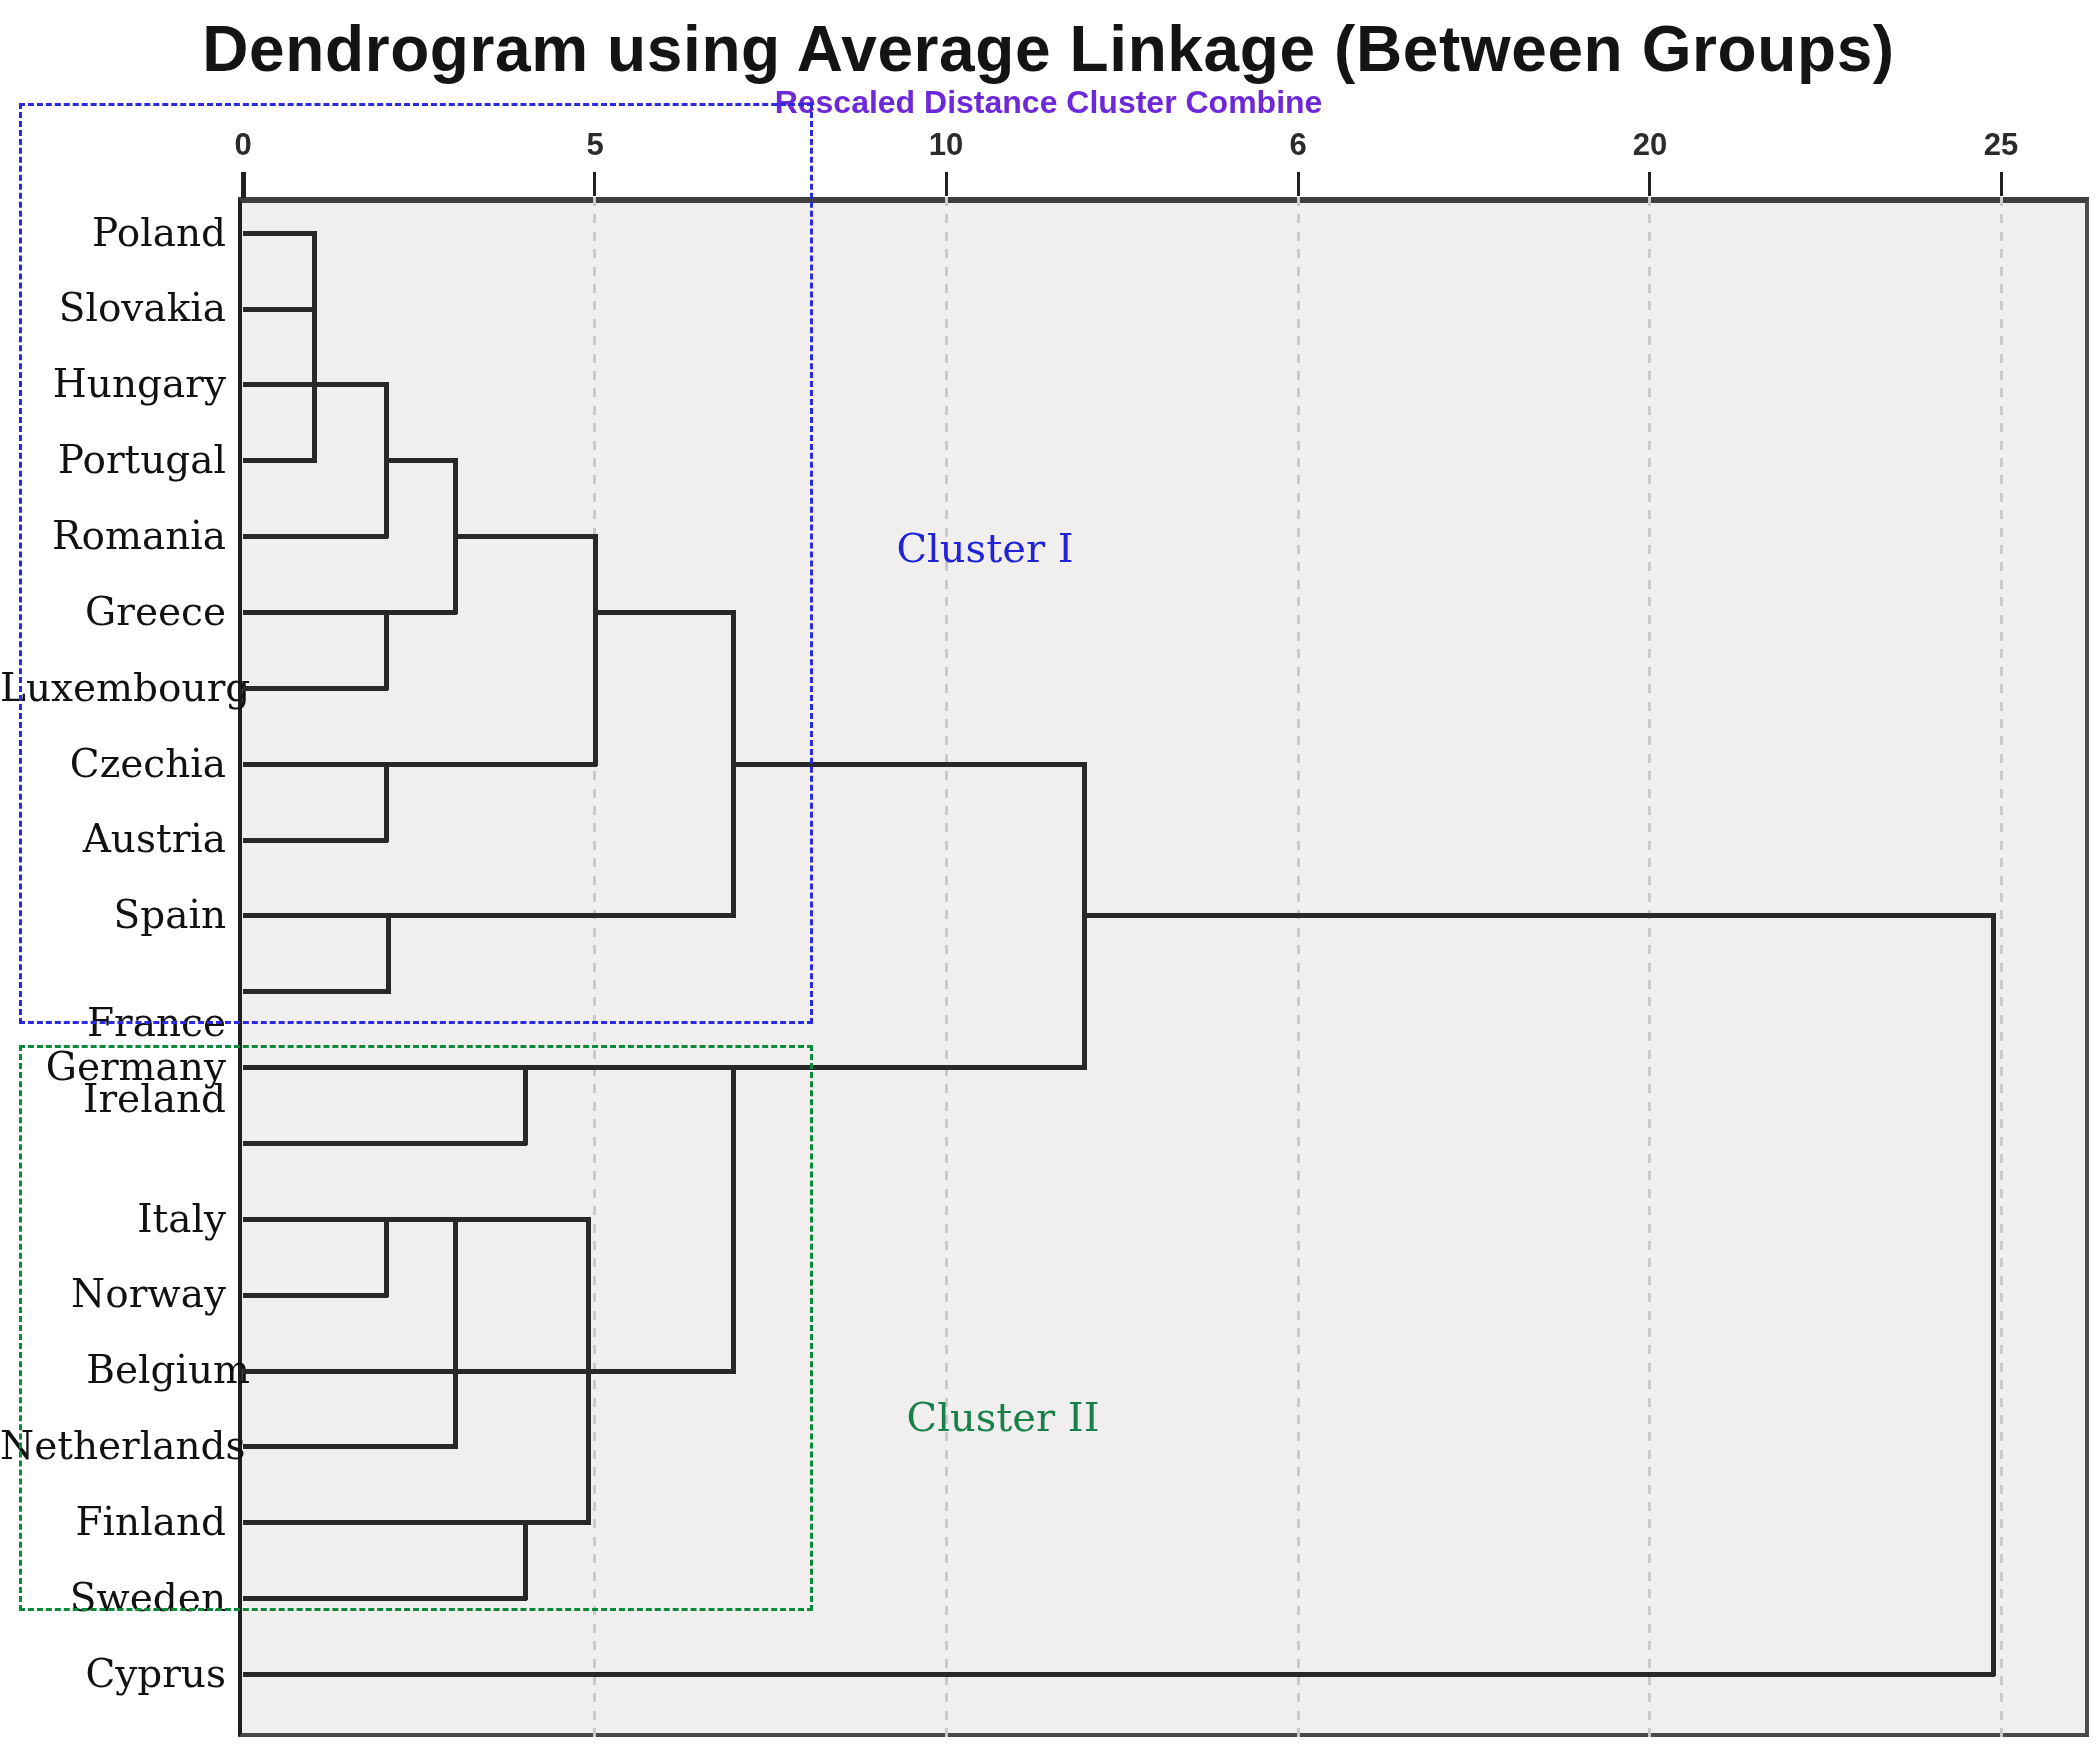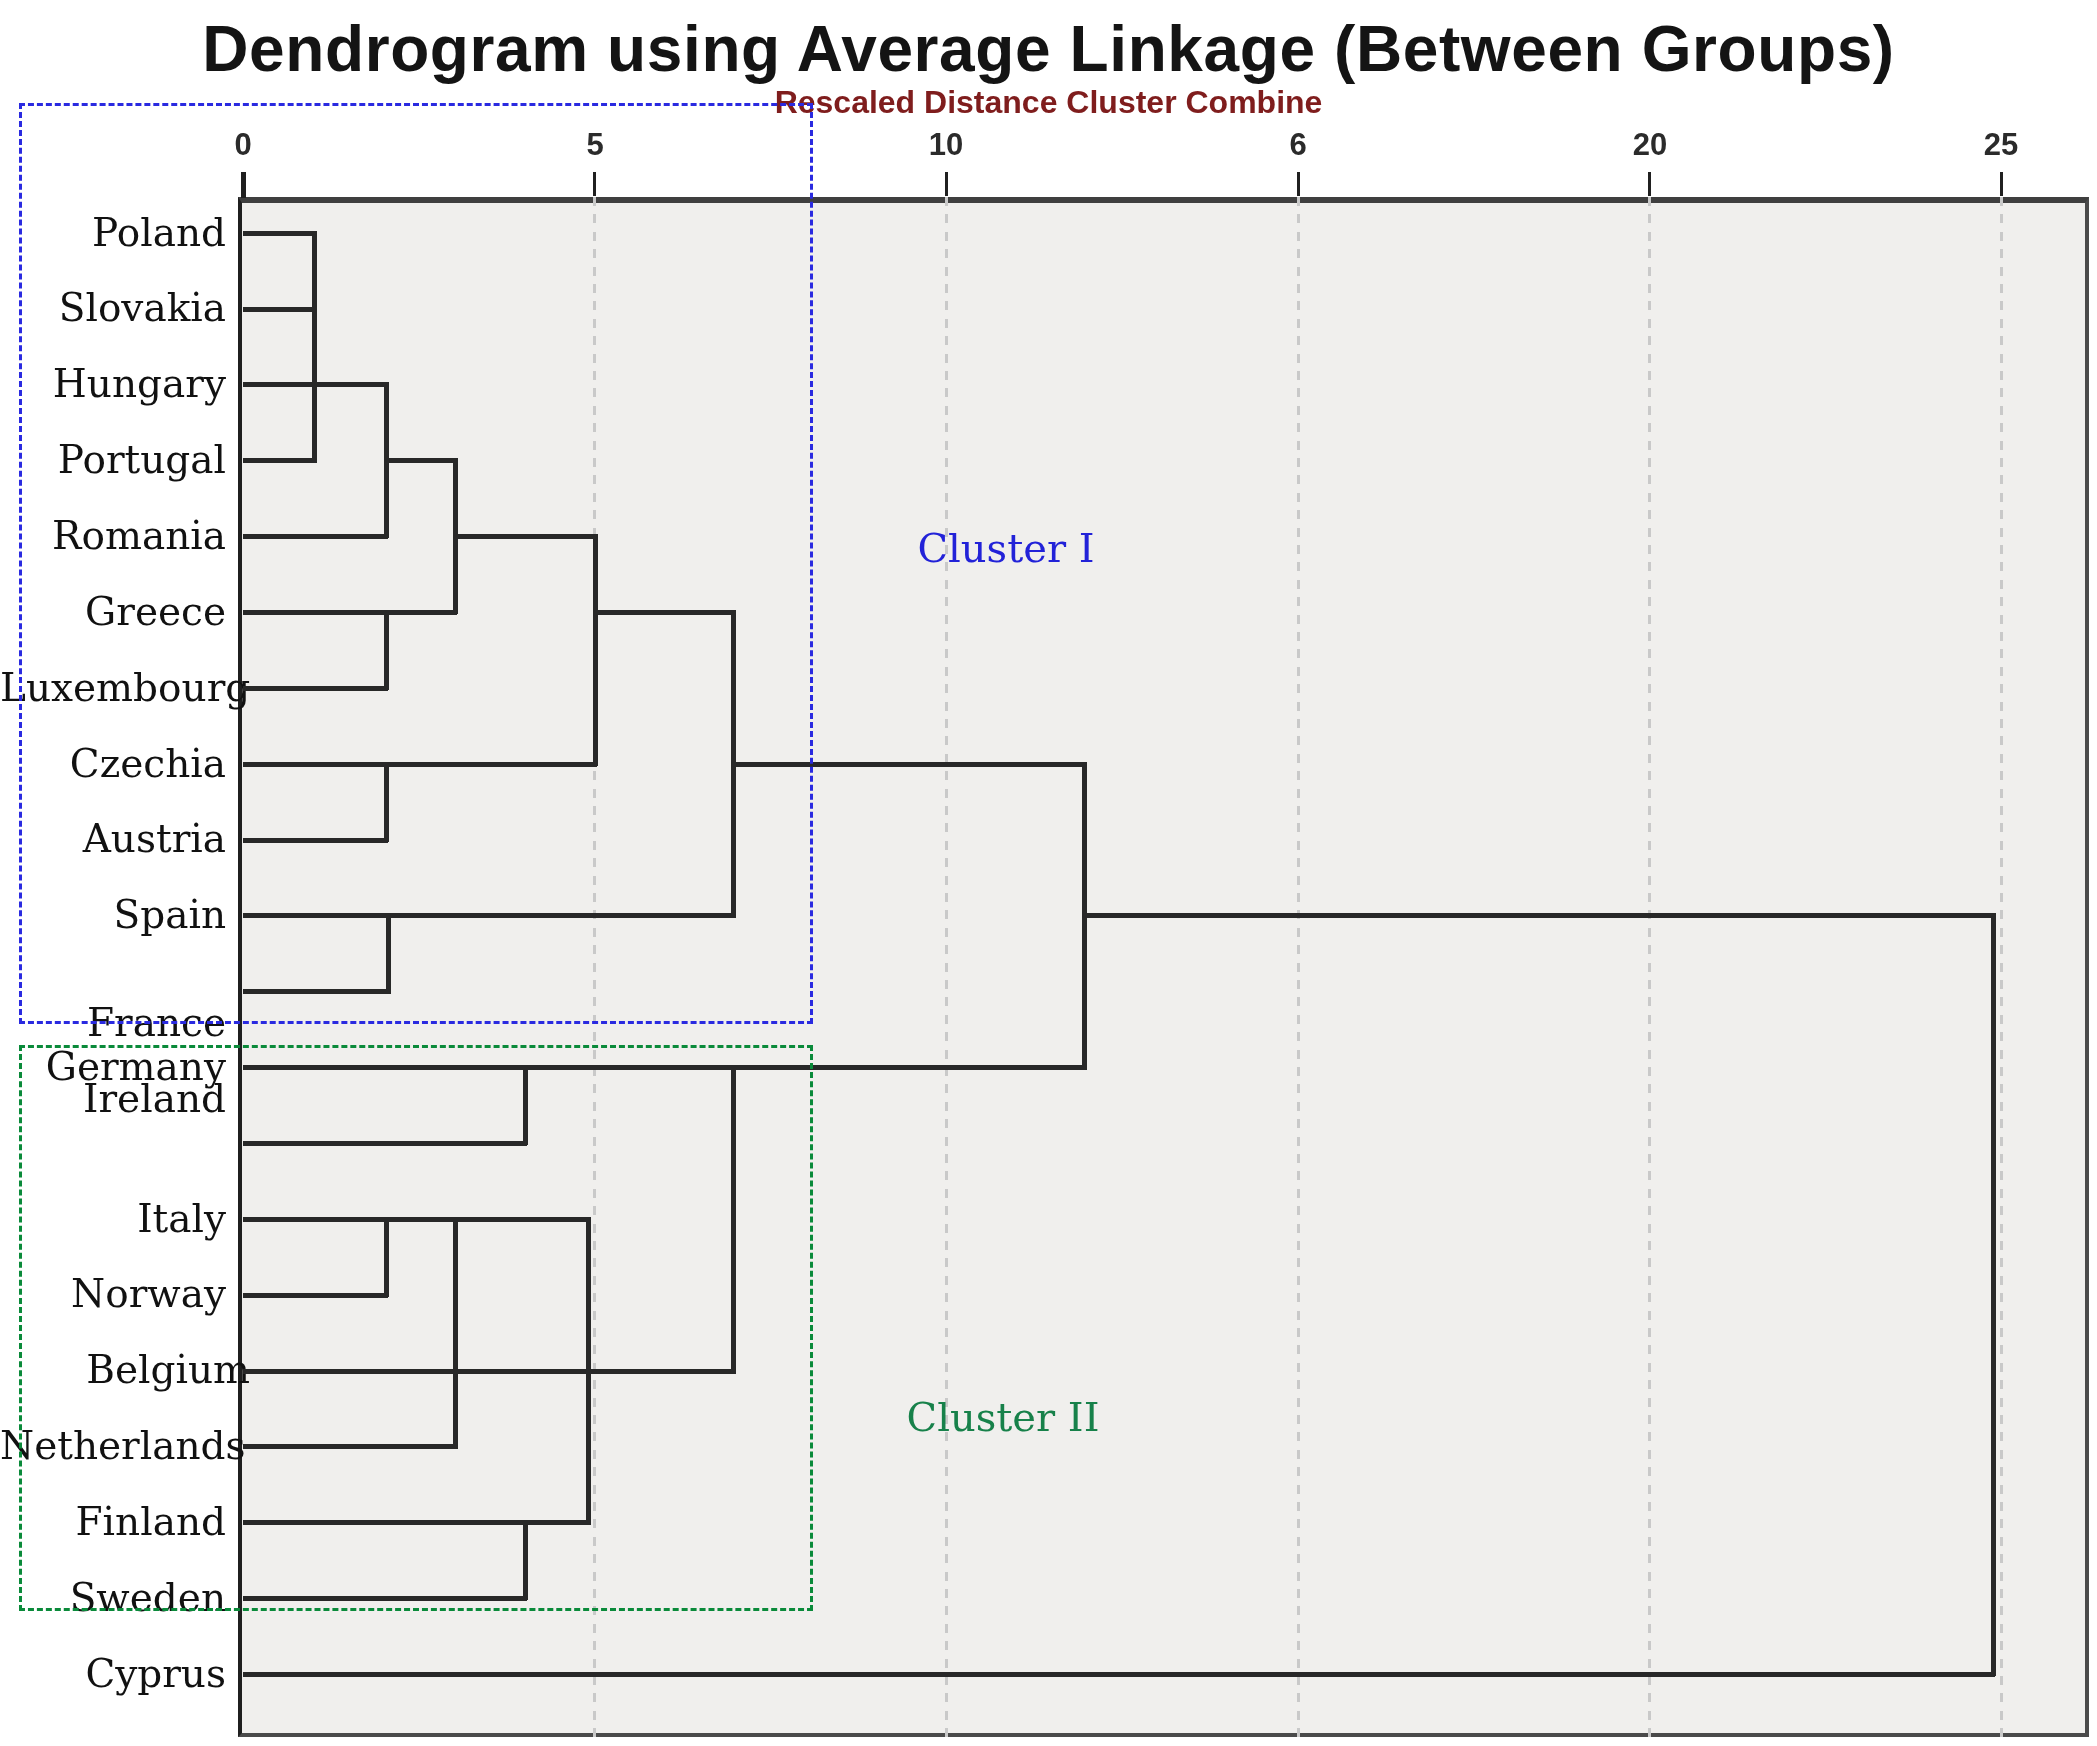--- a/index.html
+++ b/index.html
@@ -10,21 +10,21 @@
       border-top:6.4px solid #3f3f3f;border-left:4.5px solid #1f1f1f;
       border-right:4.5px solid #4a4a4a;border-bottom:4.5px solid #4a4a4a;box-sizing:border-box;}
   .gridline{position:absolute;width:2.6px;
       background:repeating-linear-gradient(to bottom,#c9c9c9 0 9px,rgba(0,0,0,0) 9px 17.4px);}
   .tick-mark{position:absolute;width:3.2px;background:#202020;}
   .tick-label{position:absolute;transform:translateX(-50%);font-size:31px;font-weight:600;
       color:#2b2b2b;white-space:nowrap;}
   #title{position:absolute;left:0;width:100%;text-align:center;top:11.6px;font-size:64px;
       font-weight:bold;color:#141414;letter-spacing:0.6px;}
   #subtitle{position:absolute;left:0;width:100%;text-align:center;top:84px;font-size:32px;
-      font-weight:bold;color:#7f1d1d;}
+      font-weight:bold;color:#6d28d9;}
   .leaf-label{position:absolute;left:0;width:226px;text-align:right;font-family:"DejaVu Serif",serif;
       font-size:39px;color:#111;line-height:46px;white-space:nowrap;}
   .hseg,.vseg{position:absolute;background:#282828;}
   .hseg{height:4.5px;}
   .vseg{width:4.5px;}
   .cluster-box{position:absolute;border:3.2px dashed;box-sizing:border-box;background:transparent;}
   .cluster-label{position:absolute;transform:translate(-50%,-50%);font-family:"DejaVu Serif",serif;
       font-size:40px;white-space:nowrap;}
 </style>
 </head>
@@ -109,17 +109,17 @@
       <div class="vseg" style="left: 1082px; top: 762px; height: 308px;"></div>
       <div class="vseg" style="left: 1991px; top: 913px; height: 763px;"></div>
       <div class="vseg" style="left: 384px; top: 1217px; height: 80px;"></div>
       <div class="vseg" style="left: 453px; top: 1217px; height: 232px;"></div>
       <div class="vseg" style="left: 523px; top: 1065px; height: 80px;"></div>
       <div class="vseg" style="left: 523px; top: 1520px; height: 80px;"></div>
       <div class="vseg" style="left: 586px; top: 1217px; height: 308px;"></div>
       <div class="vseg" style="left: 731px; top: 1065px; height: 308px;"></div>
       <div class="cluster-box" style="left: 19.3px; top: 103px; width: 794px; height: 921px; border-color: rgb(42, 42, 224);"></div>
       <div class="cluster-box" style="left: 19.3px; top: 1045px; width: 794px; height: 566px; border-color: rgb(10, 138, 58);"></div>
-      <div class="cluster-label" style="left: 985px; top: 548px; color: rgb(34, 34, 216); margin-left: 21px;">Cluster I</div>
+      <div class="cluster-label" style="left: 985px; top: 548px; color: rgb(34, 34, 216);">Cluster I</div>
       <div class="cluster-label" style="left: 1003px; top: 1417px; color: rgb(23, 129, 74);">Cluster II</div>
     </div>
 </div>
 
 
 </body></html>

